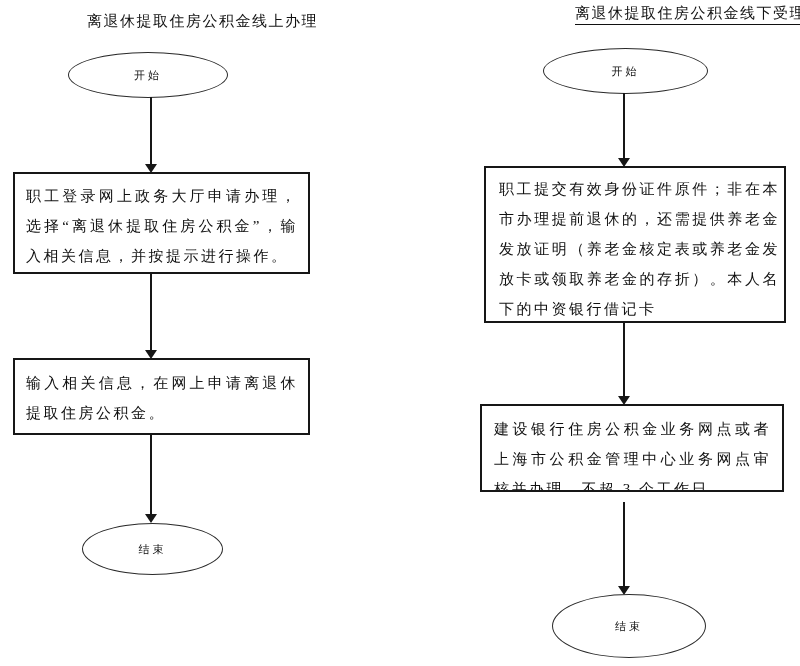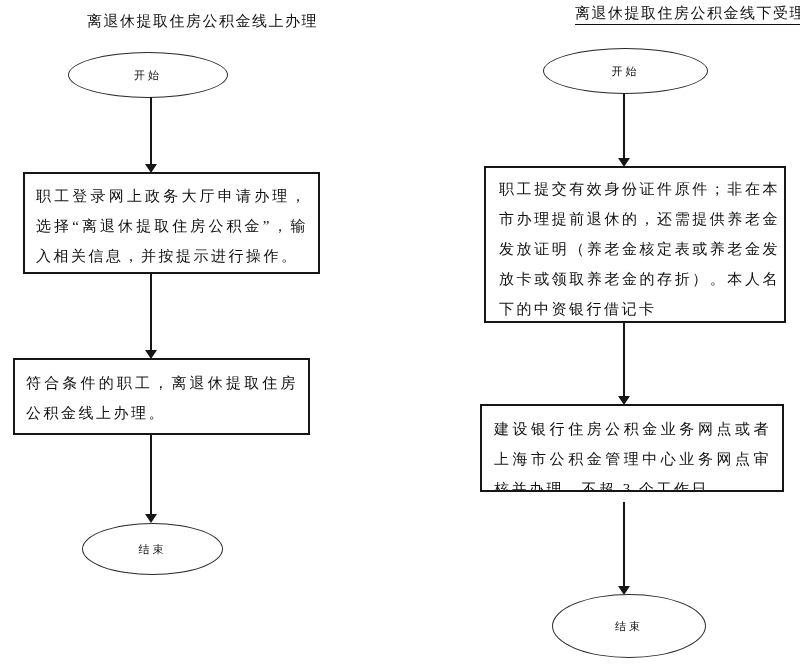--- a/index.html
+++ b/index.html
@@ -51,21 +51,21 @@
   .arrow .head{
     position:absolute;left:0;bottom:0;width:0;height:0;
     border-left:6px solid transparent;
     border-right:6px solid transparent;
     border-top:9px solid #161616;
   }
   
   .l-title{left:87px;top:12px;}
   .l-start{left:68px;top:52px;width:160px;height:46px;}
   .l-arrow1{left:145px;top:97px;height:76px;}
-  .l-box1{left:13px;top:172px;width:297px;height:102px;padding:7px 10px 0 11px;margin-left:10px;}
+  .l-box1{left:13px;top:172px;width:297px;height:102px;padding:7px 10px 0 11px;}
   .l-arrow2{left:145px;top:273px;height:86px;}
   .l-box2{left:13px;top:358px;width:297px;height:77px;padding:8px 10px 0 11px;}
   .l-arrow3{left:145px;top:434px;height:89px;}
   .l-end{left:82px;top:523px;width:141px;height:52px;}
   
   .r-title{left:575px;top:4px;}
   .r-start{left:543px;top:48px;width:165px;height:46px;}
   .r-arrow1{left:618px;top:93px;height:74px;}
   .r-box1{left:484px;top:166px;width:302px;height:157px;padding:6px 4px 0 13px;}
   .r-arrow2{left:618px;top:322px;height:83px;}
@@ -92,21 +92,21 @@
   <div class="pbox l-box1">
     <span class="txt">职工登录网上政务大厅申请办理，选择“离退休提取住房公积金”，输入相关信息，并按提示进行操作。</span>
   </div>
 
   <div class="arrow l-arrow2">
     <i class="shaft"></i>
     <i class="head"></i>
   </div>
 
   <div class="pbox l-box2">
-    <span class="txt">符合条件的职工，离退休提取住房公积金线上办理。</span>
+    <span class="txt">输入相关信息，在网上申请离退休提取住房公积金。</span>
   </div>
 
   <div class="arrow l-arrow3">
     <i class="shaft"></i>
     <i class="head"></i>
   </div>
 
   <div class="ellipse l-end">
     <span>结束</span>
   </div>

